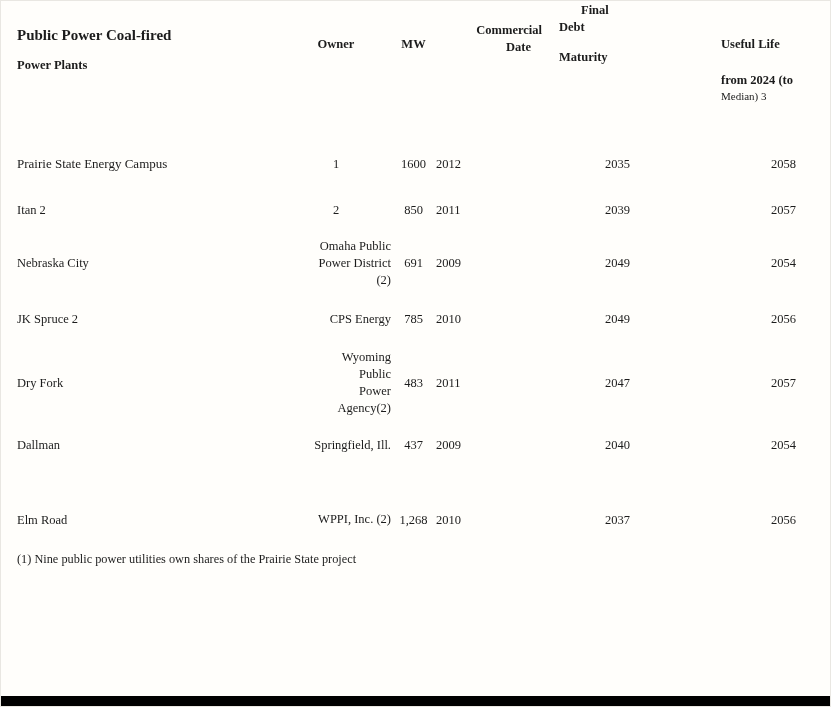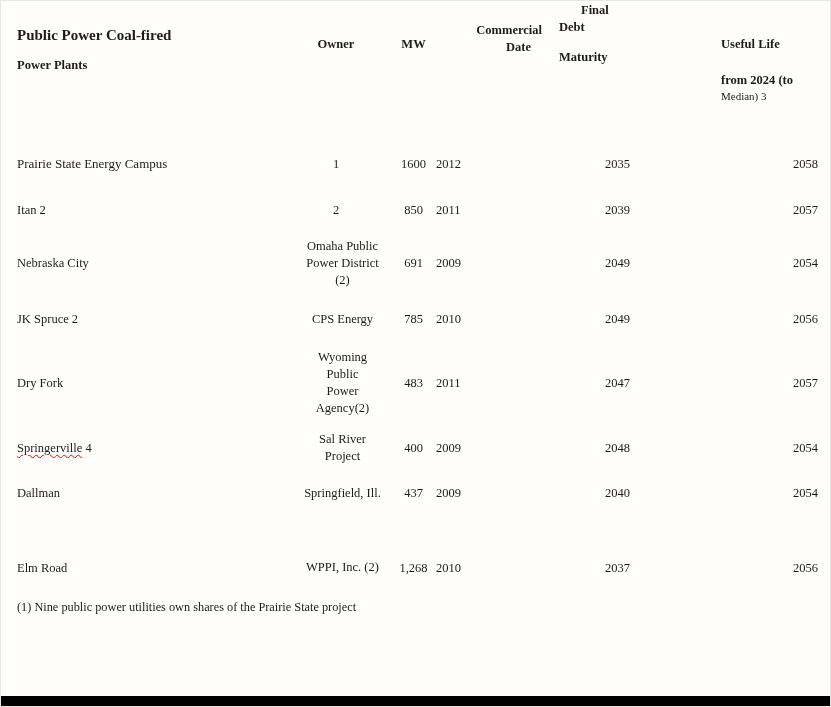--- a/index.html
+++ b/index.html
@@ -48,26 +48,26 @@
   th.h-comm .l2 { padding-right: 11px; }
   th.h-mat   { text-align: left; padding-left: 13px; padding-top: 1px; }
   th.h-mat .l-final { margin-left: 22px; }
   th.h-mat .l-maturity { margin-top: 13px; }
   th.h-useful { text-align: left; padding-left: 85px; padding-top: 35px; }
   th.h-useful .l2 { margin-top: 19px; }
   th.h-useful .l3 { font-weight: normal; font-size: 11px; line-height: 14px; }
 
   
   td.plant  { text-align: left; padding-left: 16px; }
-  td.owner  { text-align: center; padding-left: 13px; line-height: 17px; }
+  td.owner  { text-align: right; padding-left: 13px; line-height: 17px; }
   td.owner.owner-center { text-align: center; padding-left: 0; }
   td.mw     { text-align: center; }
   td.comm   { text-align: left; padding-right: 4px; }
   td.mat    { text-align: right; padding-right: 6px; }
-  td.useful { text-align: right; padding-right: 14px; }
+  td.useful { text-align: right; padding-right: 36px; }
   .oline { display: block; }
 
   tr.r0 td { height: 52px; }
   tr.r0 td.plant { font-size: 13px; }
   tr.r1 td { height: 40px; }
   tr.r2 td { height: 40px; }
   tr.r3 td { height: 66px; }
   tr.r4 td { height: 56px; }
   tr.r5 td { height: 46px; }
   tr.r6 td { height: 82px; }
@@ -187,31 +187,20 @@
           <span class="oline">Public</span>
           <span class="oline">Power</span>
           <span class="oline">Agency(2)</span>
         </td>
         <td class="mw">483</td>
         <td class="comm">2011</td>
         <td class="mat">2047</td>
         <td class="useful">2057</td>
       </tr>
 
-      <tr class="r7">
-        <td class="plant"><span class="squiggle">Springerville</span><span> 4</span></td>
-        <td class="owner">
-          <span class="oline">Sal River</span>
-          <span class="oline">Project</span>
-        </td>
-        <td class="mw">400</td>
-        <td class="comm">2009</td>
-        <td class="mat">2048</td>
-        <td class="useful">2054</td>
-      </tr>
 
       <tr class="r8">
         <td class="plant">Dallman</td>
         <td class="owner">Springfield, Ill.</td>
         <td class="mw">437</td>
         <td class="comm">2009</td>
         <td class="mat">2040</td>
         <td class="useful">2054</td>
       </tr>
 

